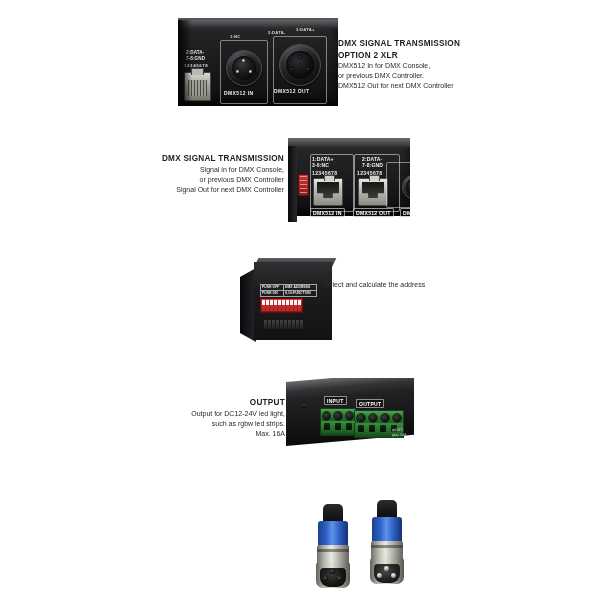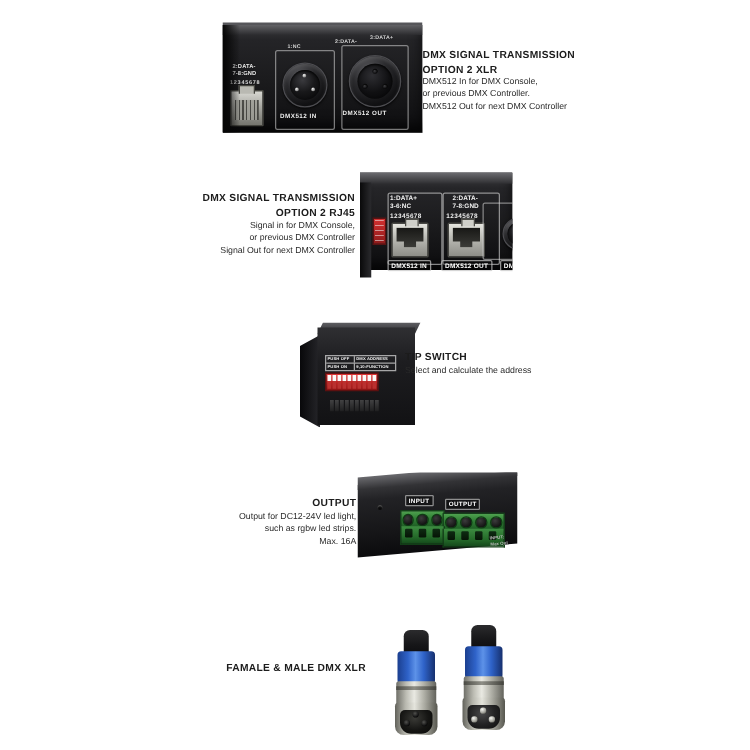--- a/index.html
+++ b/index.html
@@ -404,21 +404,20 @@
       <div class="p2-partial"></div>
       <div class="xlr-socket" style="left:114px; top:36px; width:24px; height:24px;">
         <div class="inner"></div>
       </div>
       <div class="p2-cap" style="left:112px; top:70px;">DM</div>
     </div>
   </div>
 
   <div class="caption align-right" style="left:150px; top:153px; width:134px;">
     <div class="c-title">DMX SIGNAL TRANSMISSION</div>
-    <div class="c-title">OPTION 2 RJ45</div>
     <div class="c-line">Signal in for DMX Console,</div>
     <div class="c-line">or previous DMX Controller</div>
     <div class="c-line">Signal Out for next DMX Controller</div>
   </div>
 
   <div class="photo" id="photo-dipswitch">
     <div class="p3-top"></div>
     <div class="p3-side"></div>
     <div class="p3-box">
       <div class="p3-legend" style="left:6px; top:22px;">
@@ -454,21 +453,20 @@
         <div class="sw"></div>
         <div class="sw"></div>
         <div class="sw"></div>
         <div class="sw"></div>
         <div class="sw"></div>
       </div>
     </div>
   </div>
 
   <div class="caption align-left" style="left:324px; top:280px; width:170px;">
-    <div class="c-title">TIP SWITCH</div>
     <div class="c-line">Select and calculate the address</div>
   </div>
 
   <div class="photo" id="photo-output-terminal">
     <div class="p4-body"></div>
     <div class="p4-top"></div>
     <div class="p4-screwhole"></div>
 
     <div class="p4-cap" style="left:38px; top:18px;">INPUT</div>
     <div class="p4-cap" style="left:70px; top:21px;">OUTPUT</div>
@@ -531,17 +529,14 @@
       <div class="ring"></div>
       <div class="shell"></div>
       <div class="face">
         <div class="fpin" style="left:3px; top:9px;"></div>
         <div class="fpin" style="left:17px; top:9px;"></div>
         <div class="fpin" style="left:10px; top:2px;"></div>
       </div>
     </div>
   </div>
 
-  <div class="caption align-left" style="left:181px; top:529px; width:140px;">
-    <div class="c-title">FAMALE &amp; MALE DMX XLR</div>
-  </div>
 
 </div>
 
 </body></html>

